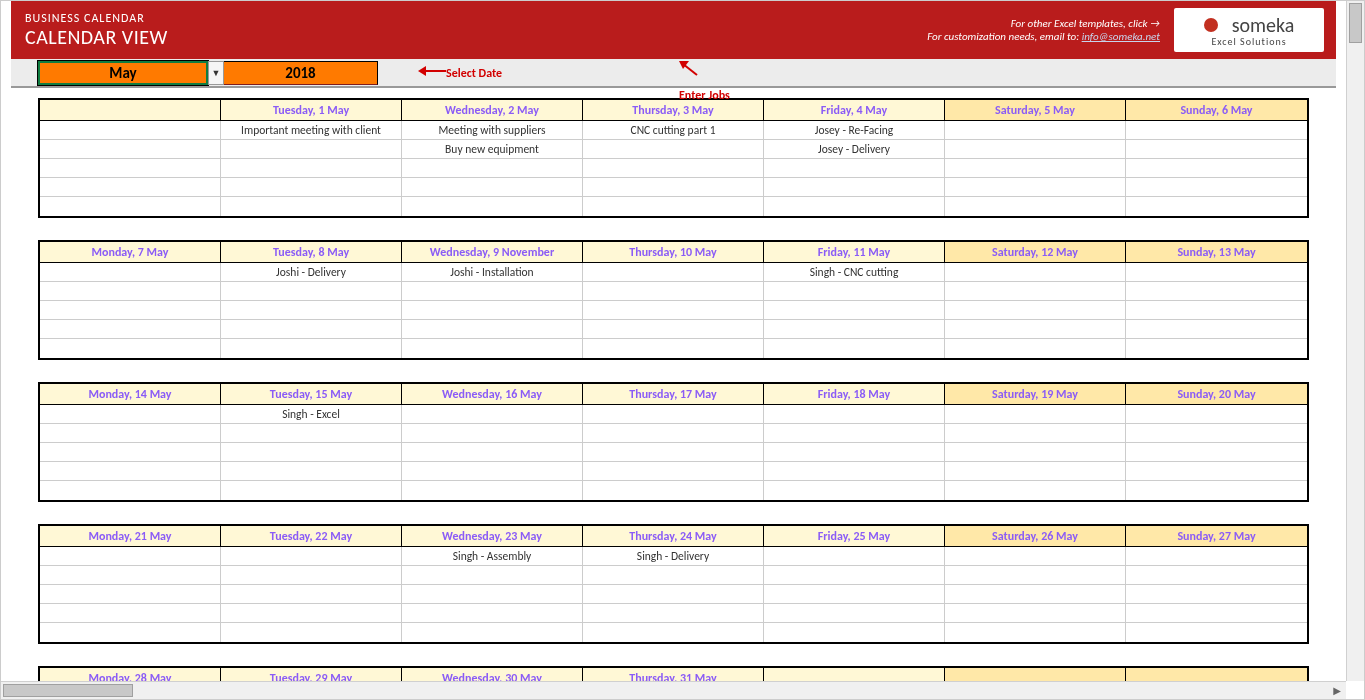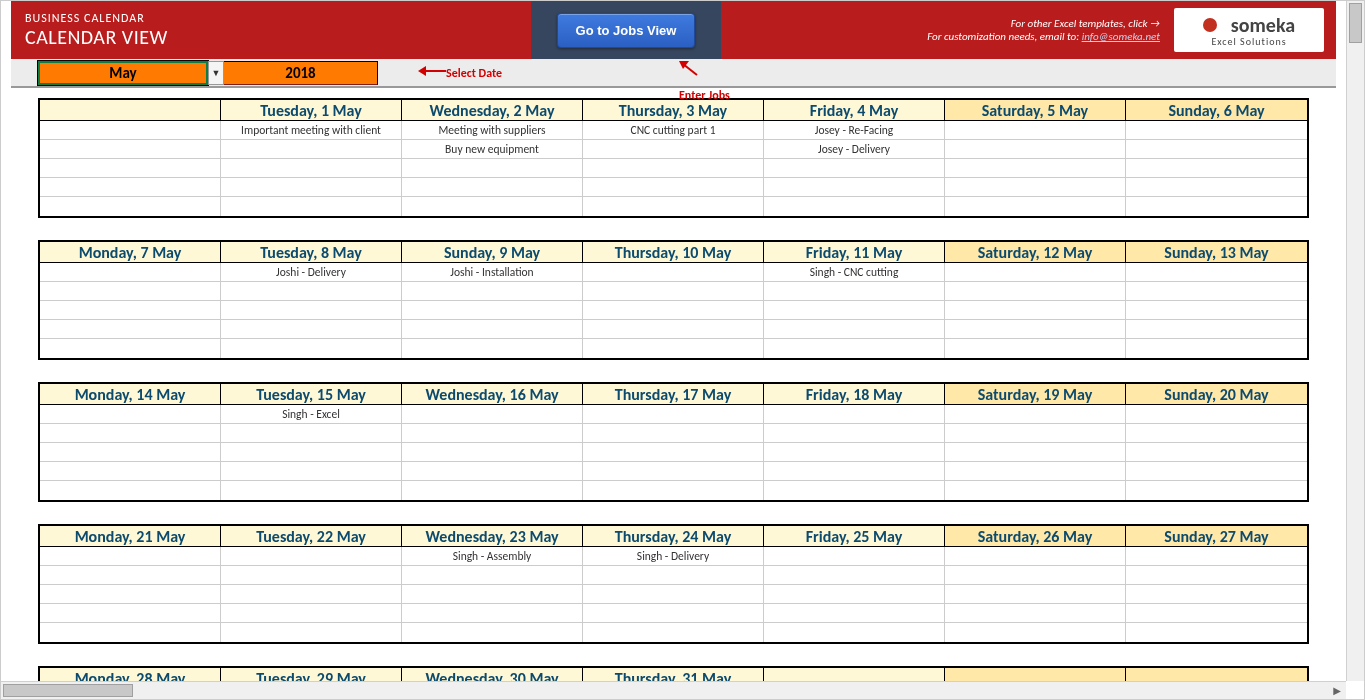--- a/index.html
+++ b/index.html
@@ -117,21 +117,21 @@
     border-radius: 2px;
     display: flex;
     flex-direction: column;
     align-items: center;
     justify-content: center;
     height: 44px;
     width: 150px;
   }
   .brand-logo .b1 {
     font-size: 20px;
-    font-weight: bold;
+    font-weight: normal;
     color: #444;
     letter-spacing: 0;
     display:flex;
     align-items:center;
     gap:14px;
   }
   .brand-logo .b1 .dot { width:14px; height:14px; border-radius:50%; background:#c23020; display:inline-block;}
   .brand-logo .b2 { font-size: 10px; color: #444; letter-spacing: 1px; margin-top:-2px;}
   
   .selector-row {
@@ -202,24 +202,24 @@
   .day-col {
     flex: 1 1 0;
     min-width: 0;
   }
   .day-head {
     background: #fff8d6;
     border-right: 1px solid #000;
     border-bottom: 1px solid #000;
     text-align: center;
     font-weight: bold;
-    font-size: 16px;
+    font-size: 12px;
     height: 21px;
     line-height: 21px;
-    color:#0c4a6e;
+    color:#8b5cf6;
   }
   .day-col:last-child .day-head { border-right: none; }
   .day-head.weekend { background: #ffe8a8; }
   .day-head.empty { background: #fff8d6; }
   .day-head.empty.weekend { background: #ffe8a8; }
   .week-body {
     display: flex;
   }
   .day-body {
     flex: 1 1 0;
@@ -242,23 +242,20 @@
 </head>
 <body>
 
 <div class="outer">
   <div class="content">
 
     <div class="header-bar">
       <div class="header-left">
         <div class="sub">BUSINESS CALENDAR</div>
         <div class="title">CALENDAR VIEW</div>
-      </div>
-      <div class="header-btn-wrap">
-        <button class="go-btn">Go to Jobs View</button>
       </div>
       <div class="header-right">
         <div style="text-align:right">
           <div>For other Excel templates,  click  →</div>
           <div>
             <span>For customization needs, email to:</span>
             <a href="#">info@someka.net</a>
           </div>
         </div>
         <div class="brand-logo">
@@ -374,21 +371,21 @@
         </div>
         <div class="week-block">
           <div class="week-header">
             <div class="day-col">
               <div class="day-head">Monday, 7 May</div>
             </div>
             <div class="day-col">
               <div class="day-head">Tuesday, 8 May</div>
             </div>
             <div class="day-col">
-              <div class="day-head">Sunday, 9 May</div>
+              <div class="day-head">Wednesday, 9 November</div>
             </div>
             <div class="day-col">
               <div class="day-head">Thursday, 10 May</div>
             </div>
             <div class="day-col">
               <div class="day-head">Friday, 11 May</div>
             </div>
             <div class="day-col">
               <div class="day-head weekend">Saturday, 12 May</div>
             </div>

